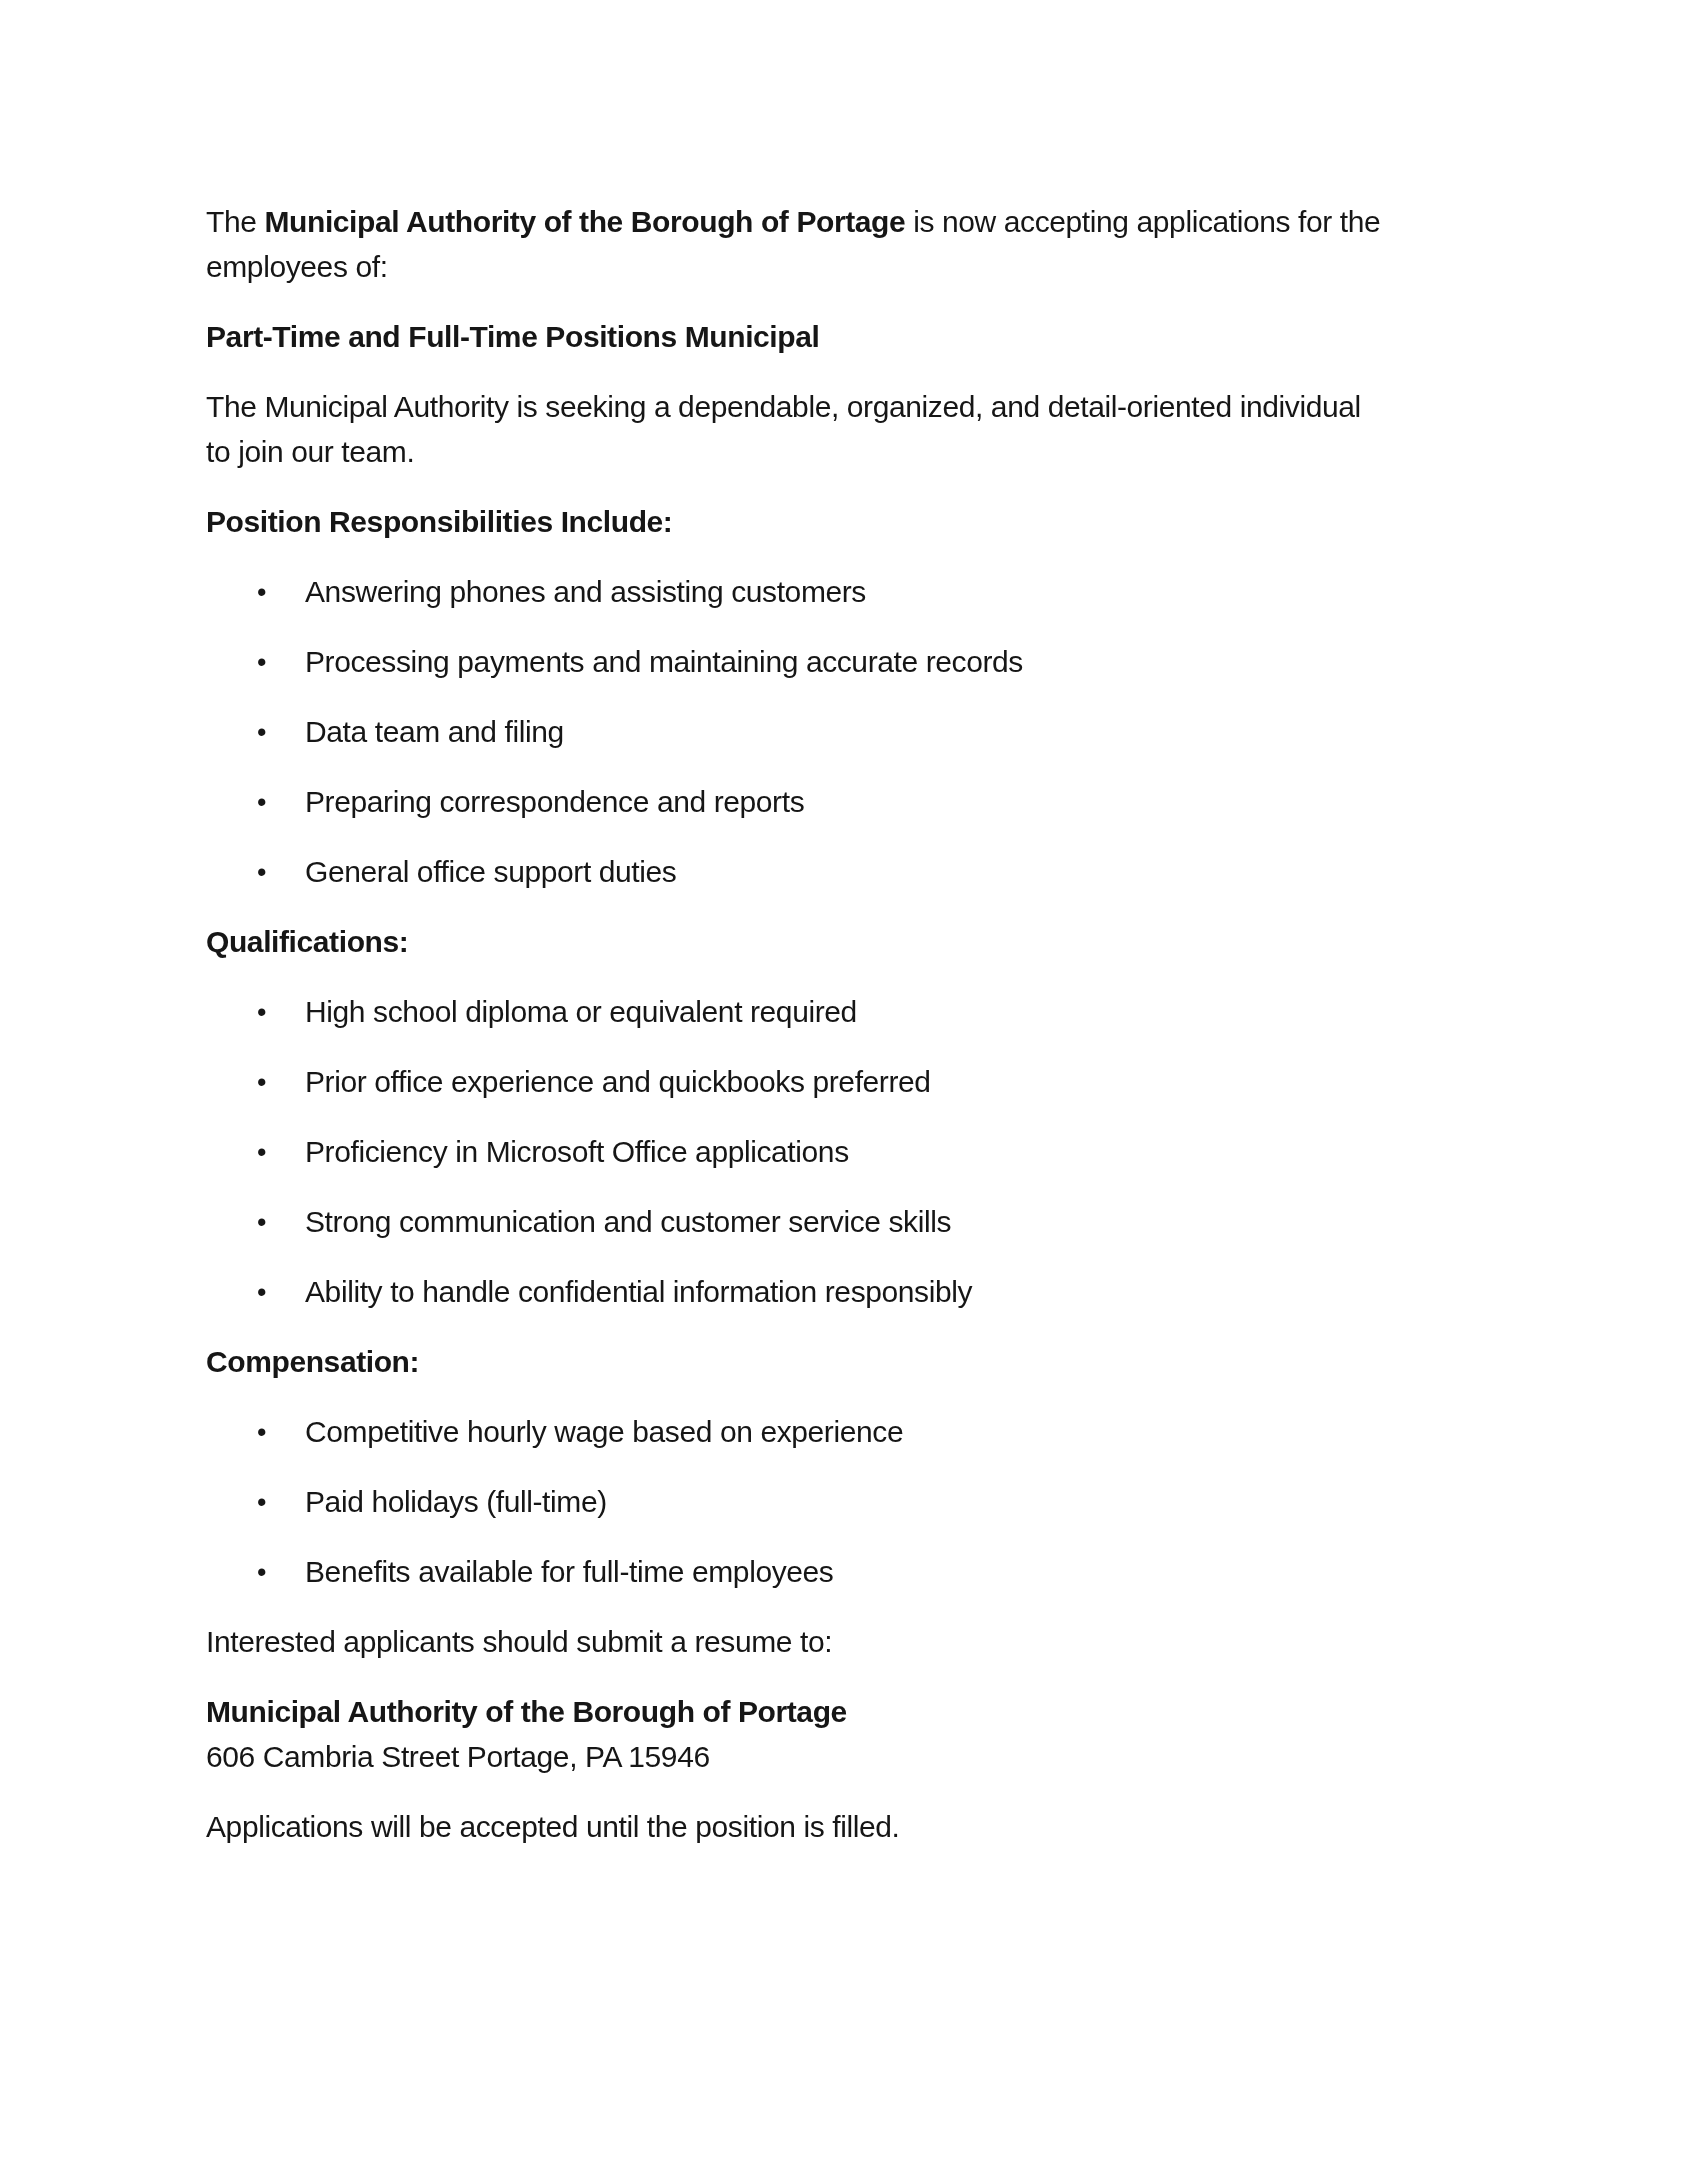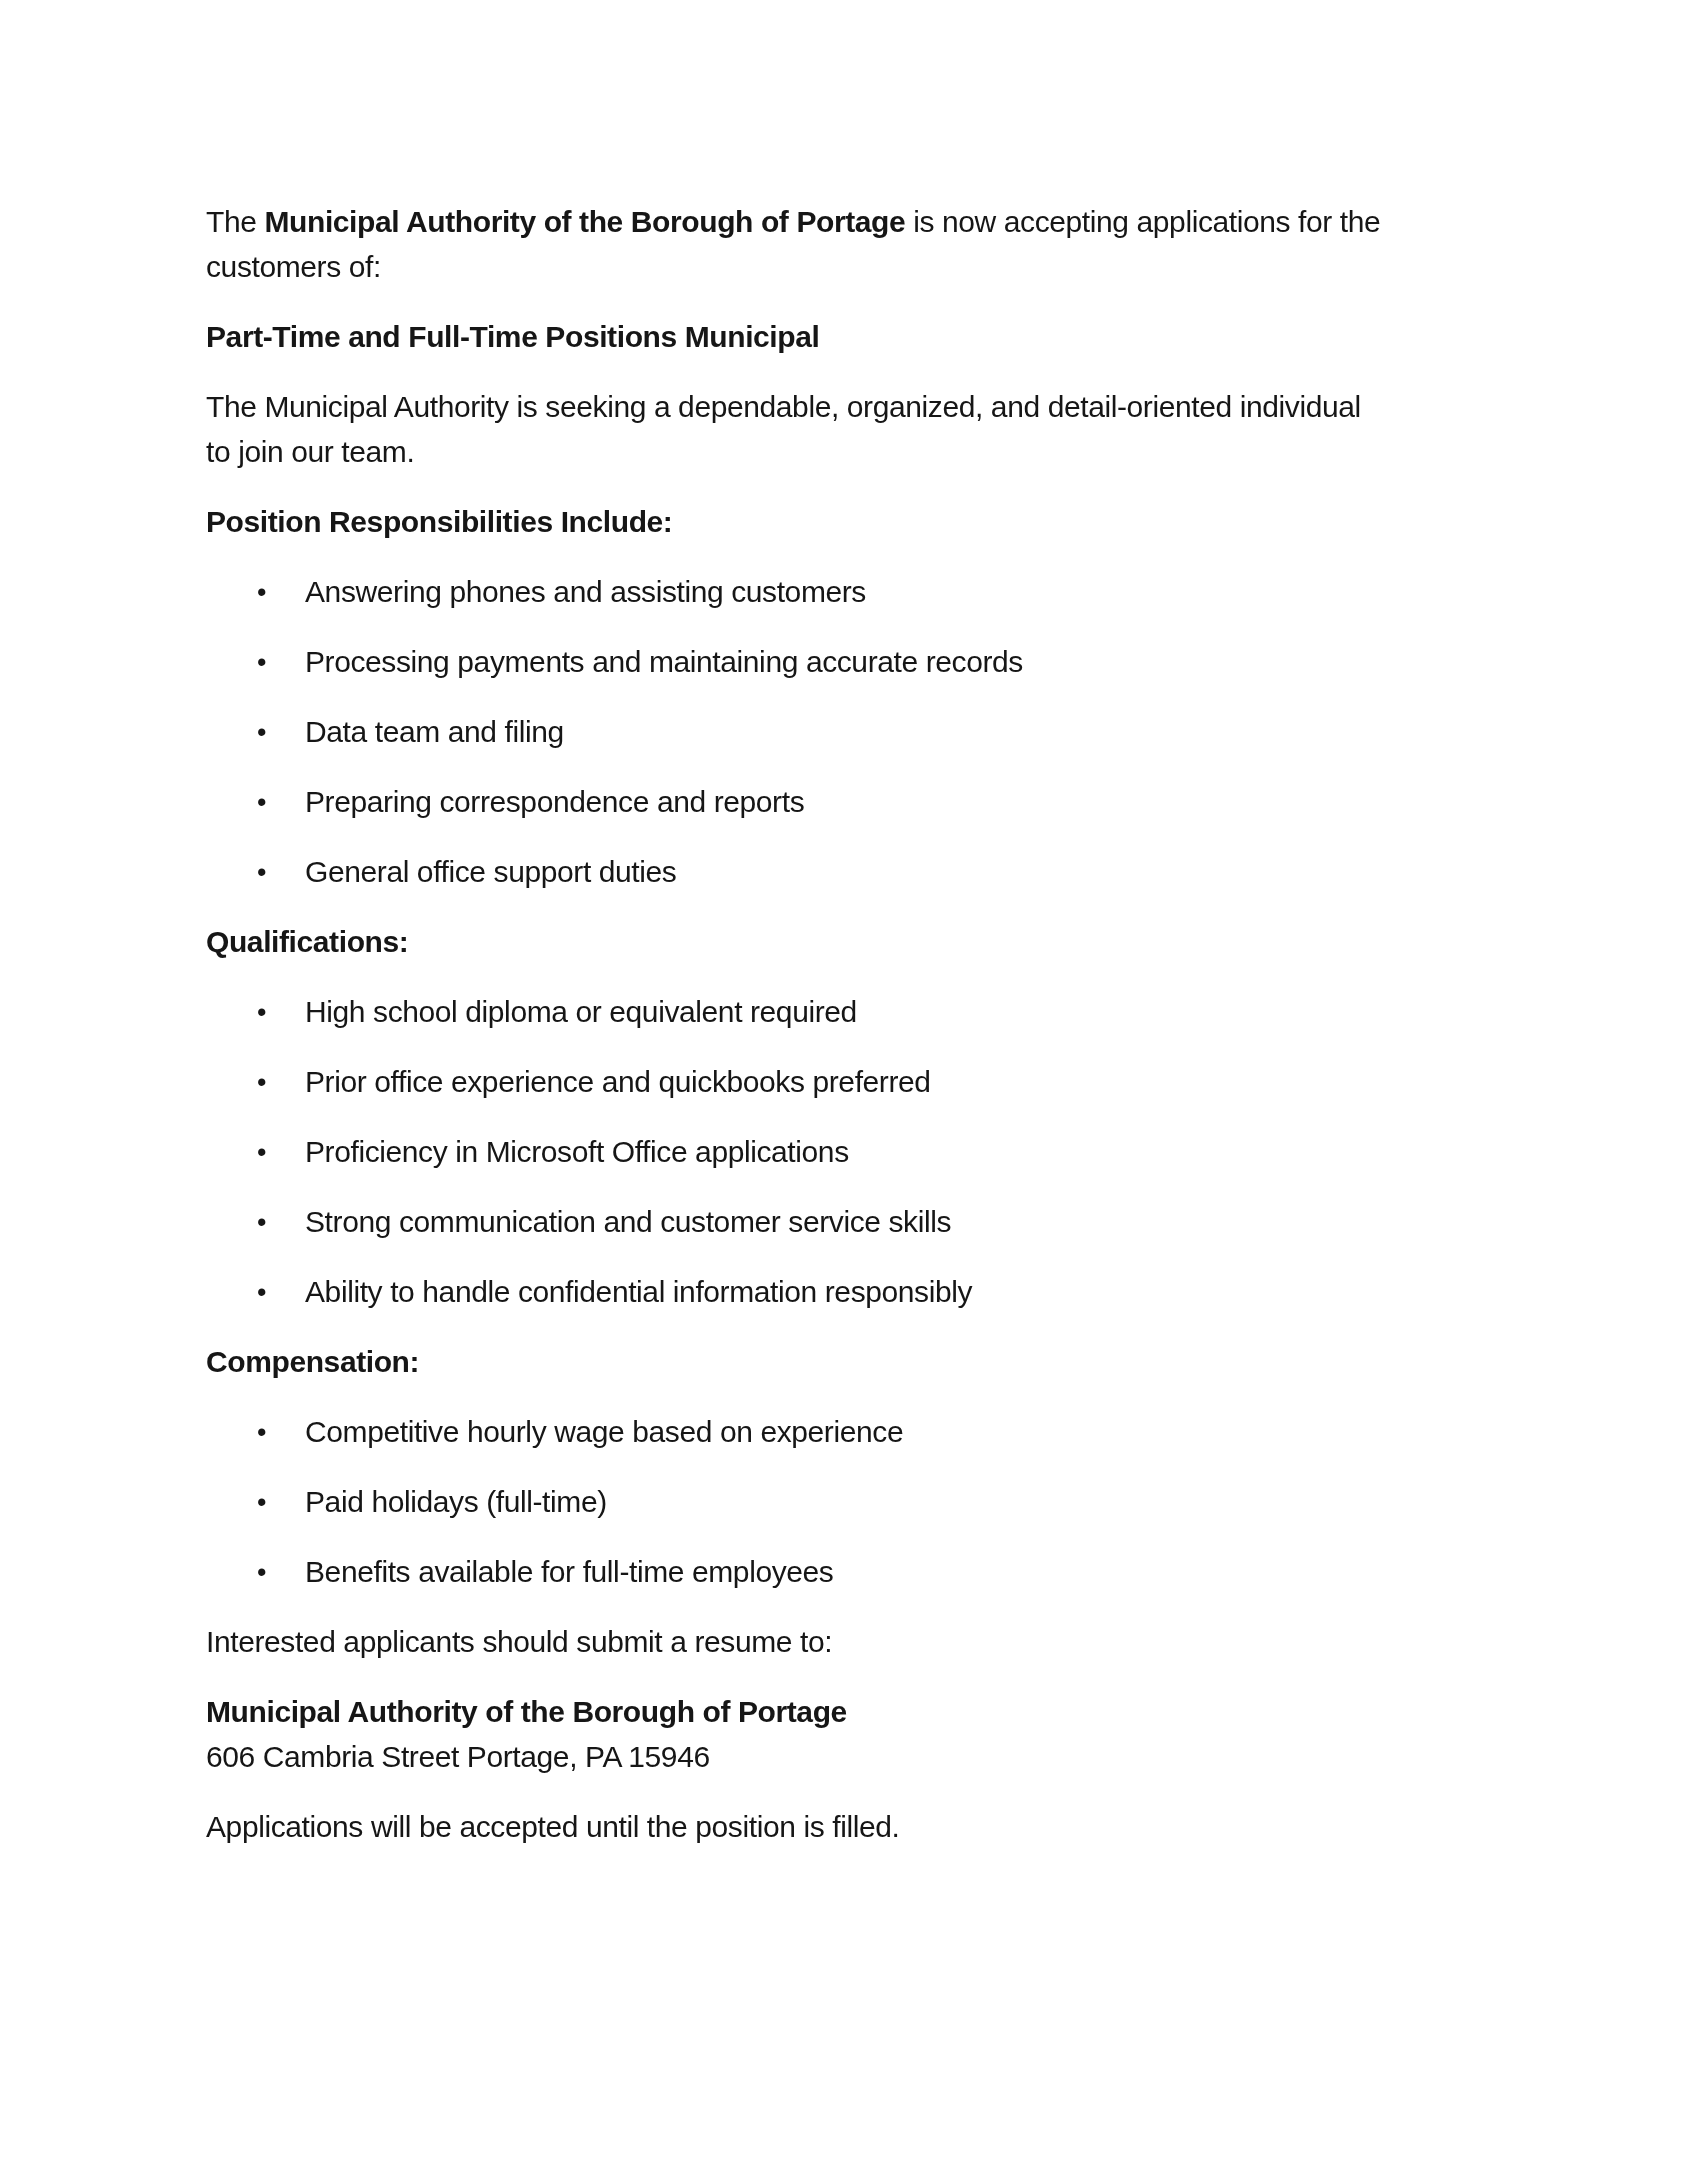--- a/index.html
+++ b/index.html
@@ -51,21 +51,21 @@
     letter-spacing: 0;
   }
 </style>
 </head>
 <body>
 
 <div class="page">
   <div class="content">
       <div class="block paragraph">
         <div class="line"><span>The </span><span class="bold">Municipal Authority of the Borough of Portage</span><span> is now accepting applications for the</span></div>
-        <div class="line"><span>customers of:</span></div>
+        <div class="line"><span>employees of:</span></div>
       </div>
       <div class="block heading">
         <div class="line"><span class="bold">Part-Time and Full-Time Positions Municipal</span></div>
       </div>
       <div class="block paragraph">
         <div class="line"><span>The Municipal Authority is seeking a dependable, organized, and detail-oriented individual</span></div>
         <div class="line"><span>to join our team.</span></div>
       </div>
       <div class="block heading">
         <div class="line"><span class="bold">Position Responsibilities Include:</span></div>

